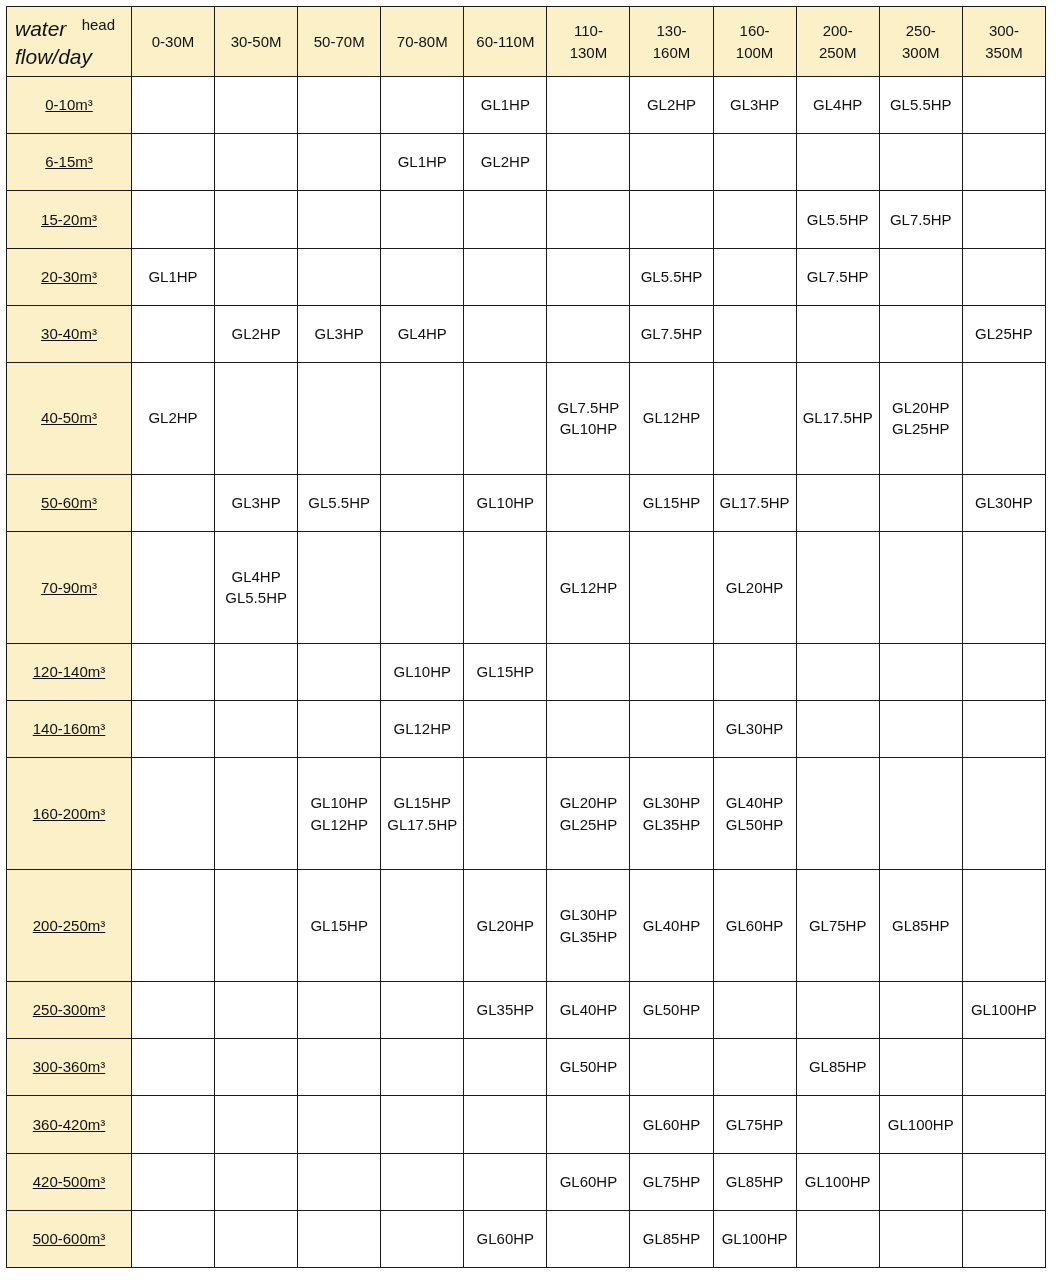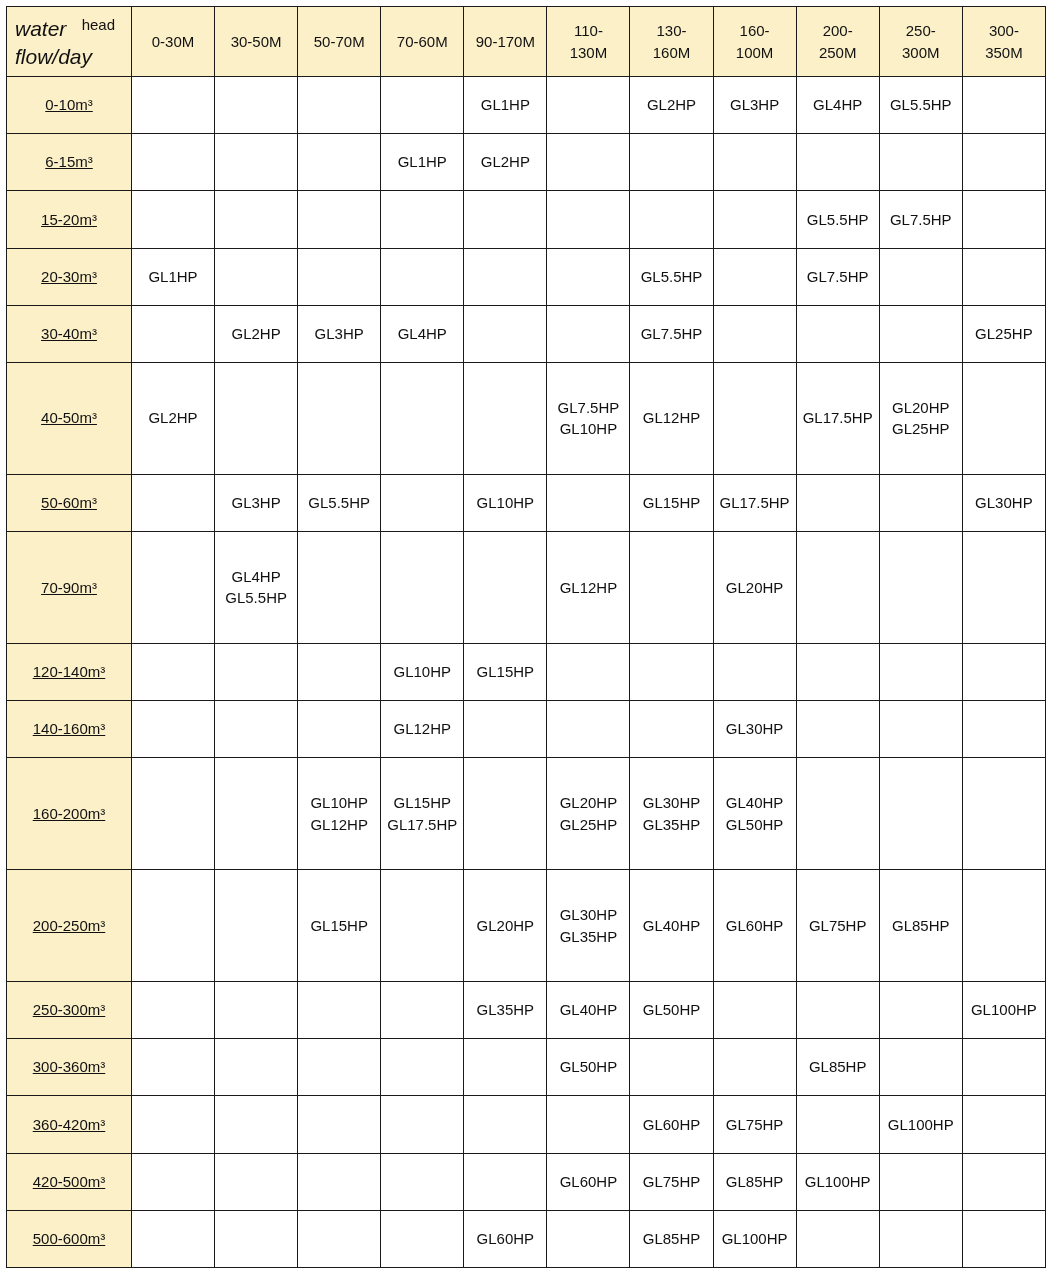--- a/index.html
+++ b/index.html
@@ -98,22 +98,22 @@
       <tr>
         <th class="corner">
           <span class="corner-head">head</span>
           <span class="corner-flow">water
 flow/day</span>
         </th>
 
       <th>0-30M</th>
           <th>30-50M</th>
           <th>50-70M</th>
-          <th>70-60M</th>
-          <th>90-170M</th>
+          <th>70-80M</th>
+          <th>60-110M</th>
           <th>110-
 130M</th>
           <th>130-
 160M</th>
           <th>160-
 100M</th>
           <th>200-
 250M</th>
           <th>250-
 300M</th>

